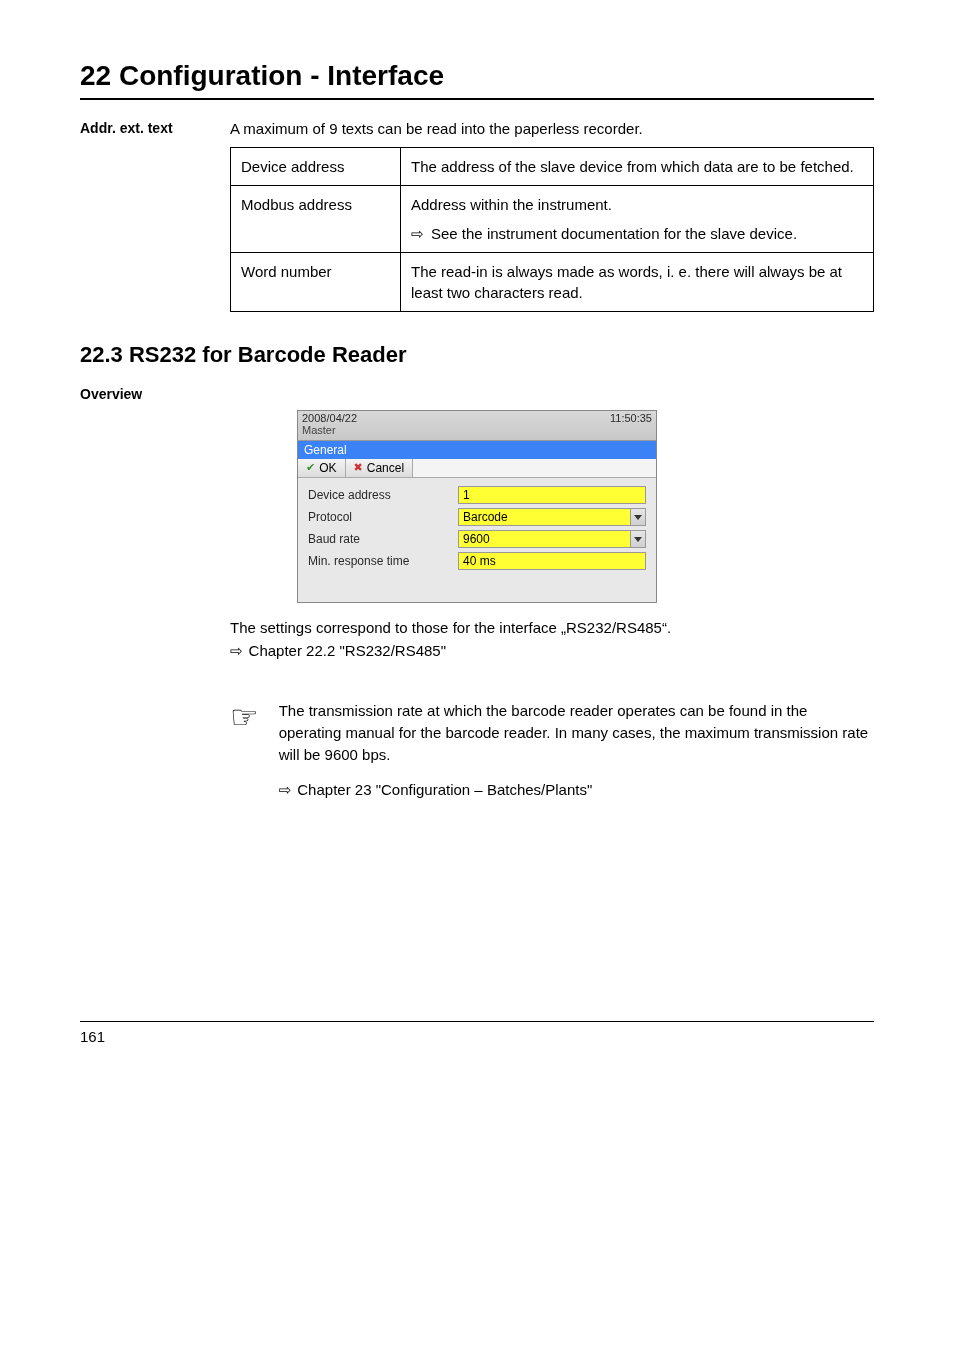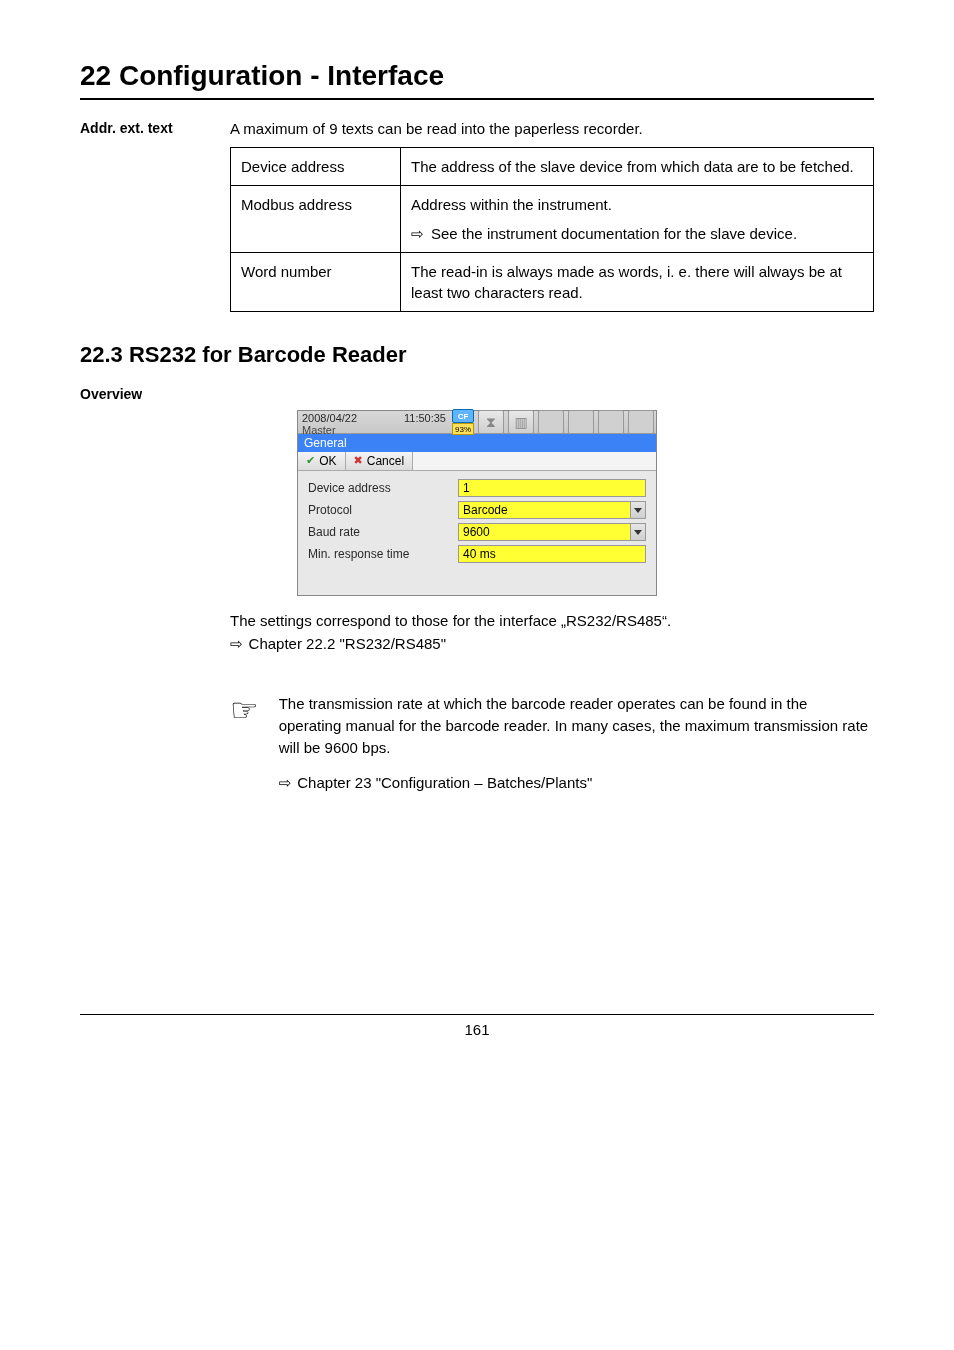--- a/index.html
+++ b/index.html
@@ -59,21 +59,21 @@
     .device {
       width: 360px;
       margin: 0 auto 16px auto;
       border: 1px solid #888;
       background: #e9e9e9;
       font-family: Tahoma, sans-serif;
       font-size: 12px;
     }
     .dev-top {
       display: flex;
-      height: 23px;
+      height: 30px;
       background: linear-gradient(#d8d8d8, #c8c8c8);
       border-bottom: 1px solid #999;
     }
     .dt-left { flex: 1; padding: 1px 4px; color: #2a2a2a; font-size: 11px; line-height: 1.1; }
     .dt-dt { display: flex; }
     .dt-time { margin-left: auto; }
     .dt-sub { color: #444; }
     .dt-icons { display: flex; align-items: center; }
     .cf-badge {
       width: 22px; height: 14px;
@@ -124,21 +124,21 @@
       border: 1px solid #999; display:flex; align-items:center; justify-content:center;
     }
     .combo-btn::after { content: ""; border-left:4px solid transparent; border-right:4px solid transparent; border-top:5px solid #333; }
     .note-after { font-size: 15px; margin-left: 150px; margin-top: 10px; }
     .arrow-line { display:flex; gap:6px; margin-top:6px; margin-left:150px; font-size:15px; }
     .tip-block { display:flex; margin: 40px 0 0 150px; gap: 20px; }
     .hand-icon { font-size: 32px; margin-top: -2px; width: 50px; }
     .tip-text { font-size: 15px; line-height: 1.45; }
     .tip-text p { margin-bottom: 14px; }
     .tip-arrow { display:flex; gap:6px; }
-    .page-num { text-align: center; font-size: 15px; margin-top: 220px; border-top: 1px solid #000; padding-top: 6px; }
+    .page-num { text-align: left; font-size: 15px; margin-top: 220px; border-top: 1px solid #000; padding-top: 6px; }
   </style>
 </head>
 <body>
 
 <div class="chapter-head">22 Configuration - Interface</div>
 <hr class="head-rule">
 
 <div class="row">
   <div class="side-label">Addr. ext. text</div>
   <div class="content">
@@ -174,32 +174,20 @@
 
 <div class="device">
   <div class="dev-top">
     <div class="dt-left">
       <div class="dt-dt">
         <span>2008/04/22</span>
         <span class="dt-time">11:50:35</span>
       </div>
       <div class="dt-sub">Master</div>
     </div>
-    <div class="dt-icons">
-      <div>
-        <div class="cf-badge">CF</div>
-        <div class="pct-badge">93%</div>
-      </div>
-      <div class="ic-box">⧗</div>
-      <div class="ic-box">▥</div>
-      <div class="ic-box ic-blank"></div>
-      <div class="ic-box ic-blank"></div>
-      <div class="ic-box ic-blank"></div>
-      <div class="ic-box ic-blank"></div>
-    </div>
   </div>
   <div class="dev-gen">General</div>
   <div class="dev-okc">
     <div class="okbtn">
         <span>OK</span>
       </div>
     <div class="cancelbtn">
         <span>Cancel</span>
       </div>
   </div>

